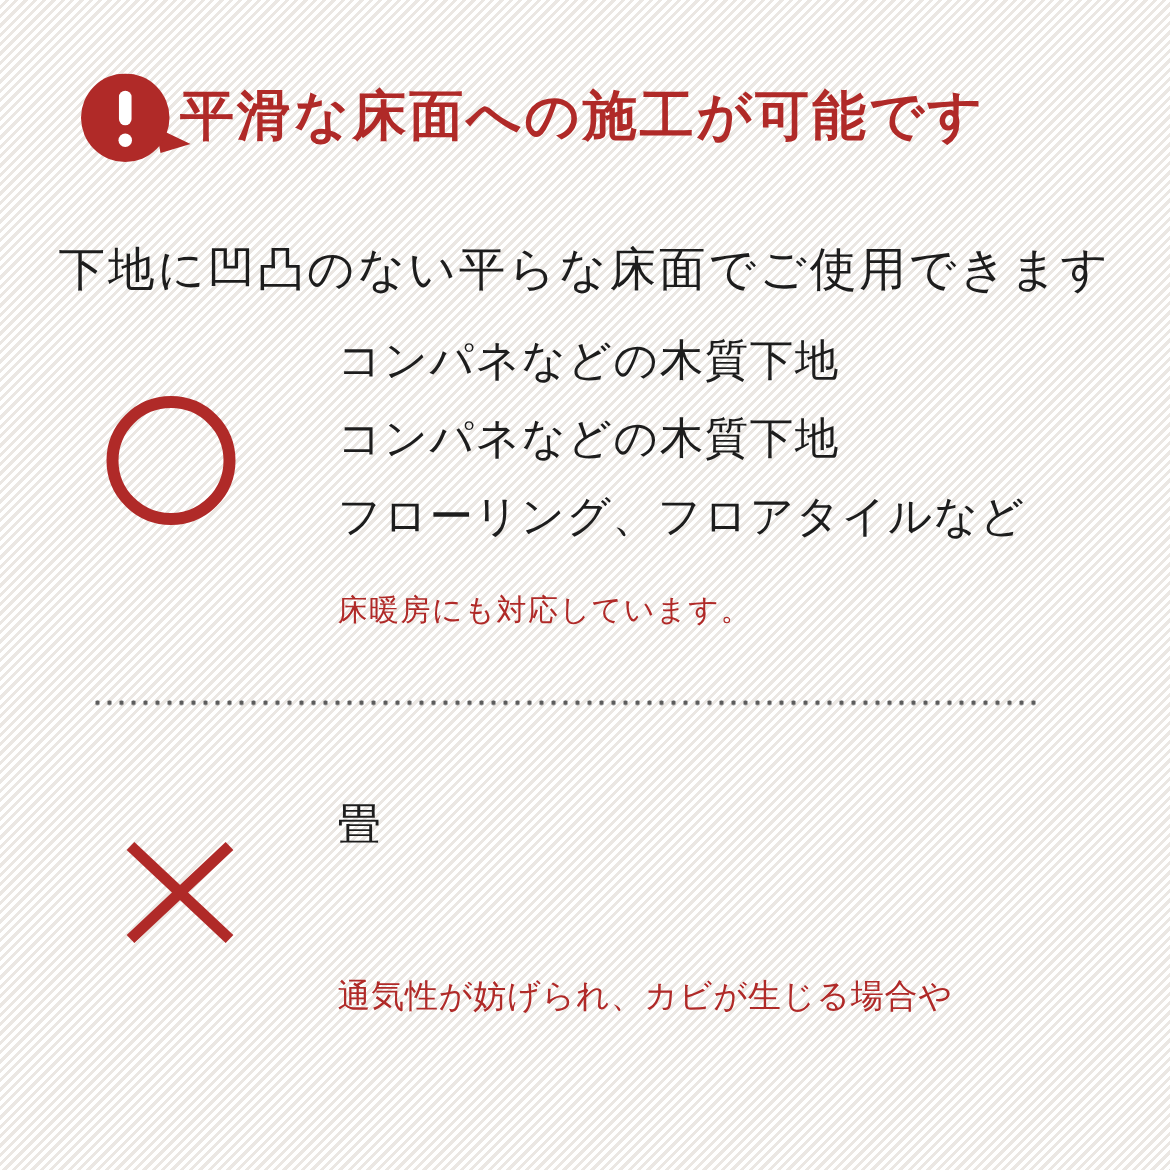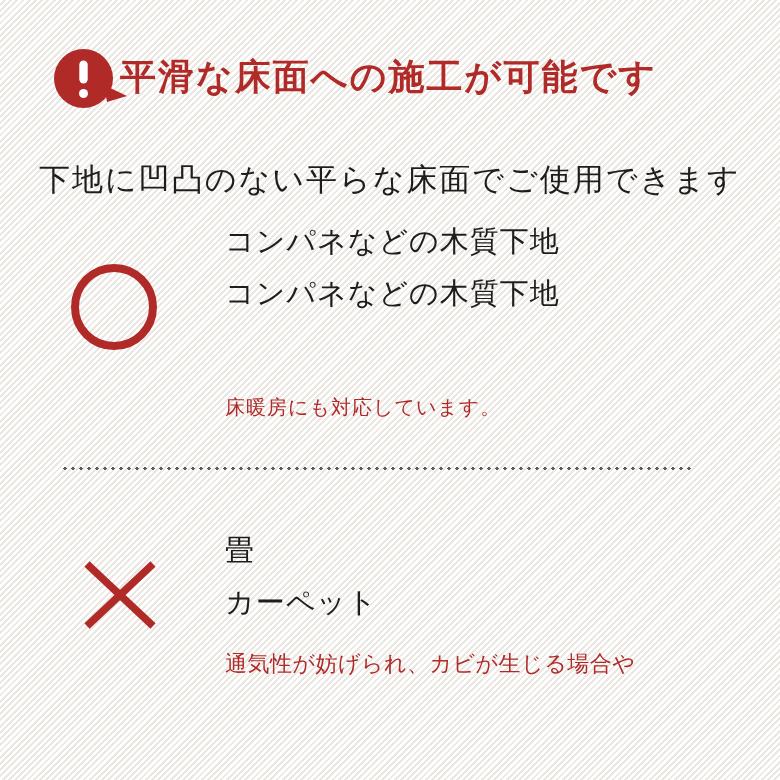--- a/index.html
+++ b/index.html
@@ -87,33 +87,33 @@
 
   <div class="abs page-title">平滑な床面への施工が可能です</div>
 
   <div class="abs page-subtitle">下地に凹凸のない平らな床面でご使用できます</div>
 
   <div class="abs ok-circle"></div>
 
   <div class="abs good-list">
     <div class="li">コンパネなどの木質下地</div>
     <div class="li">コンパネなどの木質下地</div>
+    <div class="li">フローリング、フロアタイルなど</div>
   </div>
 
   <div class="abs good-note">床暖房にも対応しています。</div>
 
   <div class="abs dotted-divider"></div>
 
   <svg class="abs ng-cross" viewBox="0 0 74 70" xmlns="http://www.w3.org/2000/svg">
     <line x1="4" y1="4" x2="70" y2="66" stroke="#b02a28" stroke-width="7.5"></line>
     <line x1="70" y1="4" x2="4" y2="66" stroke="#b02a28" stroke-width="7.5"></line>
   </svg>
 
   <div class="abs bad-list">
     <div class="li">畳</div>
-    <div class="li">カーペット</div>
   </div>
 
   <div class="abs bad-warning">
     <div>通気性が妨げられ、カビが生じる場合や</div>
   </div>
 
 </div>
 
 </body></html>

